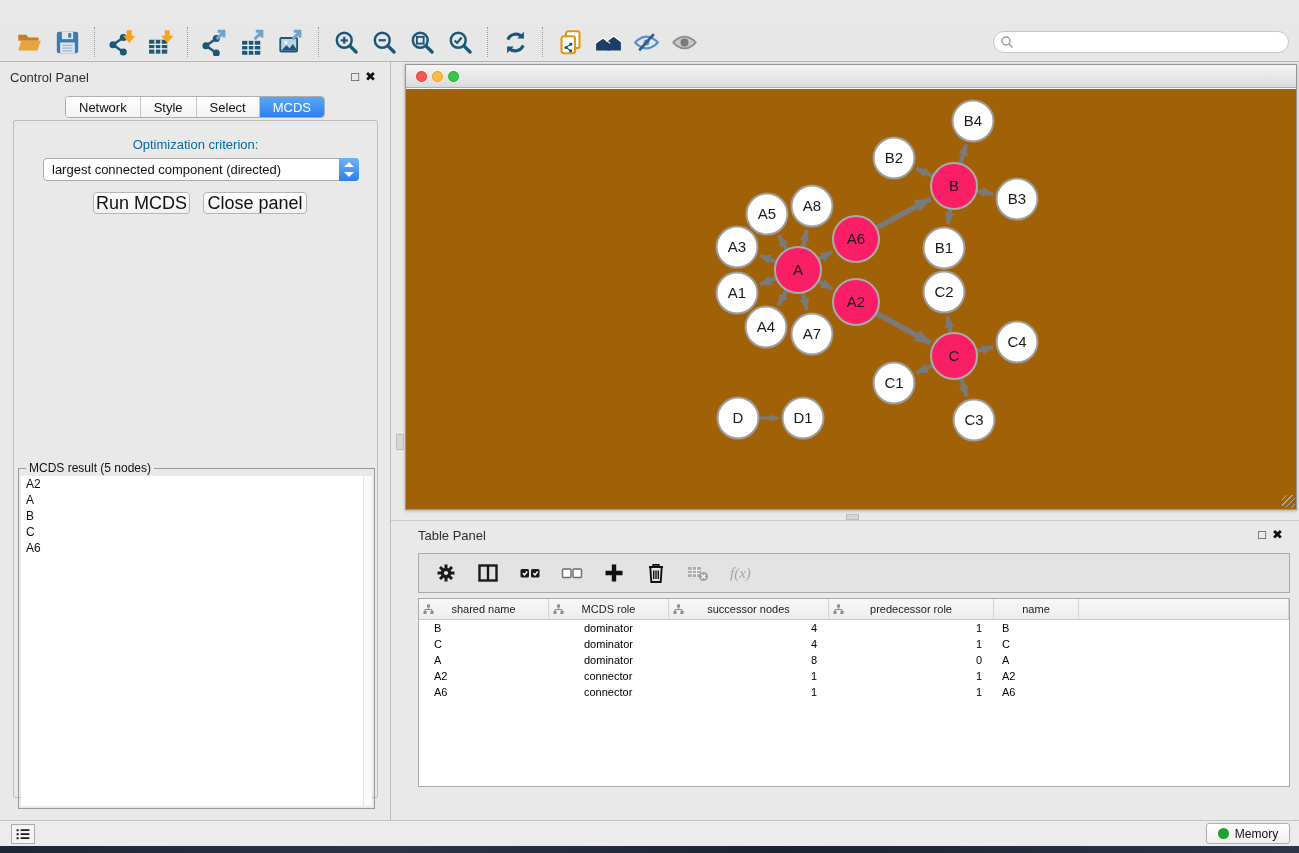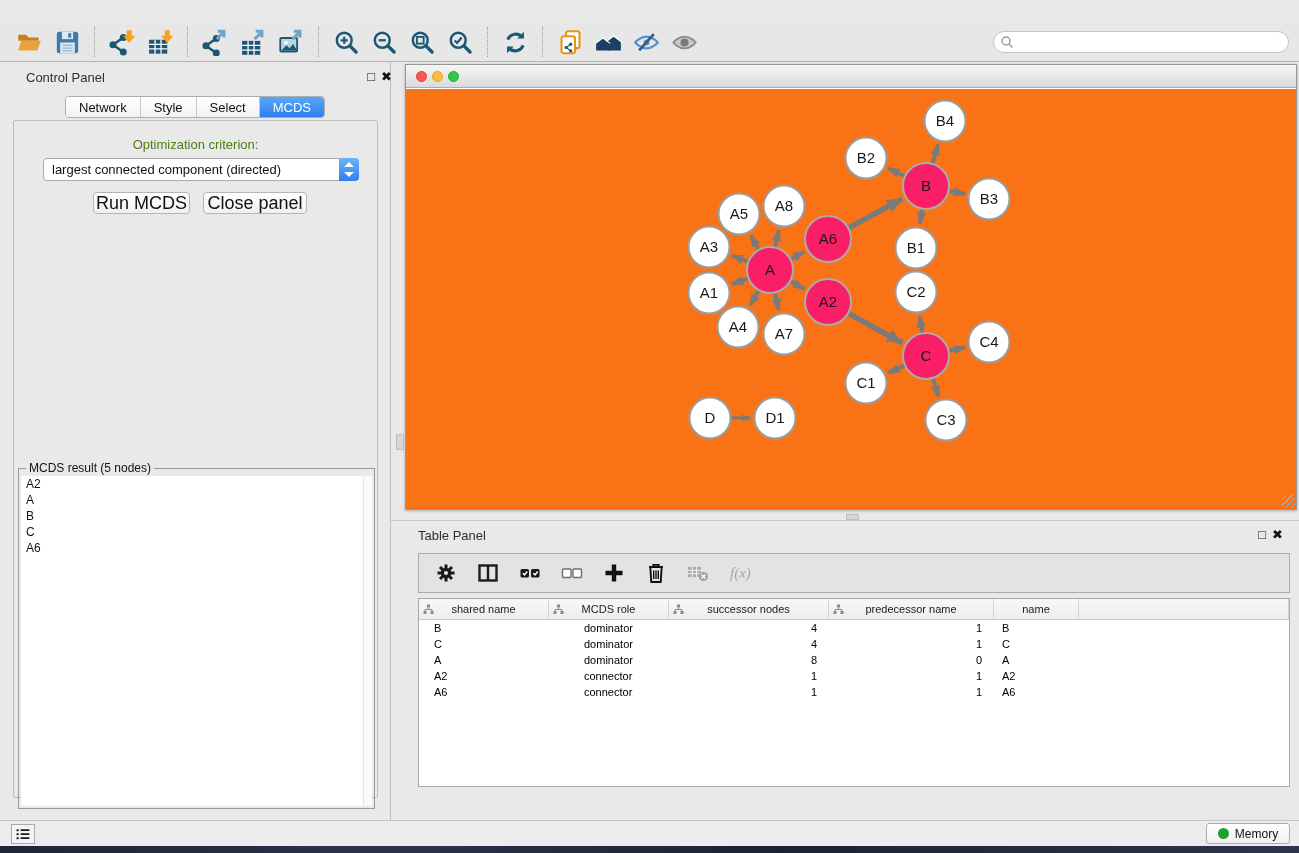--- a/index.html
+++ b/index.html
@@ -23,35 +23,35 @@
     background:#E7E7E7; border-bottom:1px solid #B4B4B4; display:flex; align-items:center; padding:0 10px; }
   .tb-icon { width:34px; height:30px; display:flex; align-items:center; justify-content:center; flex:0 0 auto; margin:0 2px; }
   .tb-sep { width:1px; height:30px; border-left:1px dotted #9B9B9B; margin:0 8px; flex:0 0 auto; }
   .searchbox { margin-left:auto; width:296px; height:22px; background:#FFF; border:1px solid #C4C4C4;
     border-radius:12px; display:flex; align-items:center; padding-left:6px; }
   .searchbox input { border:none; outline:none; font-size:12px; width:250px; background:transparent; }
 
   
   .control-panel { position:absolute; left:0; top:62px; width:391px; height:758px;
     background:#E9E9E9; border-right:1px solid #BDBDBD; }
-  .panel-head { position:absolute; left:16px; top:0; width:100%; height:30px; }
+  .panel-head { position:absolute; left:0; top:0; width:100%; height:30px; }
   .panel-title { position:absolute; left:10px; top:8px; font-size:13px; color:#2E2E2E; }
   .panel-btns { position:absolute; right:8px; top:7px; font-size:13px; color:#111; letter-spacing:6px; }
   .panel-btns span { cursor:default; }
 
   .seg { display:flex; height:22px; border:1px solid #ADADAD; border-radius:4px; overflow:hidden; background:#FFF; }
   .seg .seg-btn { font-size:13px; color:#111; background:linear-gradient(#FFFFFF,#F2F2F2);
     border-right:1px solid #C6C6C6; display:flex; align-items:center; justify-content:center; padding:0 13px; }
   .seg .seg-btn:last-child { border-right:none; }
   .seg .seg-btn.active { background:linear-gradient(#59A7F9,#2E7FEF); color:#FFF; }
   #cp-tabs { position:absolute; top:34px; left:50%; transform:translateX(-50%); }
 
   .cp-body { position:absolute; left:13px; top:58px; width:365px; height:678px;
     border:1px solid #BDBDBD; border-radius:2px; background:#E9E9E9; }
-  .opt-label { position:absolute; top:16px; width:100%; text-align:center; font-size:13px; color:#4d7c0f; }
+  .opt-label { position:absolute; top:16px; width:100%; text-align:center; font-size:13px; color:#0369a1; }
   .dropdown { position:absolute; left:29px; top:37px; width:316px; height:23px; background:#FFF;
     border:1px solid #ABABAB; border-radius:4px; display:flex; align-items:center; }
   .dropdown .dd-text { font-size:13px; color:#111; padding-left:8px; flex:1; white-space:nowrap; overflow:hidden; }
   .dd-step { width:20px; height:23px; margin:-1px -1px -1px 0; border-radius:0 4px 4px 0;
     background:linear-gradient(#6FB1F9,#2E7FEF); position:relative; flex:0 0 auto; }
   .dd-step::before, .dd-step::after { content:""; position:absolute; left:5px; border-left:5px solid transparent; border-right:5px solid transparent; }
   .dd-step::before { top:4px; border-bottom:5px solid #FFF; }
   .dd-step::after { bottom:4px; border-top:5px solid #FFF; }
   .cp-buttons { position:absolute; top:71px; left:0; width:100%; }
   .btn { position:absolute; height:22px; background:linear-gradient(#FFFFFF,#F0F0F0);
@@ -66,21 +66,21 @@
   .mcds-scroll { position:absolute; top:7px; right:2px; width:9px; bottom:2px; background:#FAFAFA; border-left:1px solid #E4E4E4; }
   .mcds-item { font-size:12px; color:#111; line-height:16px; padding-left:5px; }
 
   
   .network-area { position:absolute; left:391px; top:62px; width:908px; height:458px; background:#E9E9E9; }
   .net-window { position:absolute; left:14px; top:2px; width:892px; height:446px; background:#FFF;
     border:1px solid #969696; box-shadow:0 1px 3px rgba(0,0,0,.25); }
   .net-titlebar { position:absolute; left:0; top:0; width:100%; height:23px;
     background:linear-gradient(#F5F5F5,#DBDBDB); border-bottom:1px solid #ACACAC; }
   .net-title { position:absolute; width:100%; text-align:center; top:4px; font-size:13px; color:#2E2E2E; }
-  .net-canvas { position:absolute; left:0; top:24px; width:890px; height:420px; background:#f97316; }
+  .net-canvas { position:absolute; left:0; top:24px; width:890px; height:420px; background:#a16207;padding-left:28px; }
   .resize-grip { position:absolute; right:1px; bottom:1px; width:13px; height:13px;
     background:repeating-linear-gradient(135deg, transparent 0 3px, #ABABAB 3px 4px); }
   .vgrip { position:absolute; left:5px; top:372px; width:8px; height:16px; background:#D6D6D6; border:1px solid #BDBDBD; }
   .hgrip { position:absolute; left:455px; top:452px; width:13px; height:6px; background:#D6D6D6; border:1px solid #BDBDBD; }
 
   
   .table-panel { position:absolute; left:391px; top:520px; width:908px; height:300px; background:#E9E9E9; border-top:1px solid #C7C7C7; }
   .tp-toolbar { position:absolute; left:27px; top:32px; width:872px; height:40px; background:#E3E3E3;
     border:1px solid #ABABAB; display:flex; align-items:center; padding-left:10px;gap:8px; }
   .tp-icon { width:34px; height:28px; display:flex; align-items:center; justify-content:center; }
@@ -530,21 +530,21 @@
           </div>
           <div class="nt-hcell" style="width: 165px;">
             <span class="hicon"><svg width="11" height="11" viewBox="0 0 11 11">
                 <g fill="#8A8A8A">
                   <rect x="4" y="0.5" width="3" height="3"></rect>
                   <rect x="0.5" y="7" width="3" height="3"></rect>
                   <rect x="7.5" y="7" width="3" height="3"></rect>
                 </g>
                 <path d="M5.5 3.5v2M2 7V5.5h7V7" stroke="#8A8A8A" fill="none"></path>
               </svg></span>
-            <span>predecessor name</span>
+            <span>predecessor role</span>
           </div>
           <div class="nt-hcell" style="width: 85px;">
             <span>name</span>
           </div>
           <div class="nt-hcell" style="width: 210px;">
             <span></span>
           </div>
         </div>
         <div class="nt-row">
           <div class="nt-cell" style="width: 130px; padding-left: 15px;">B</div>

